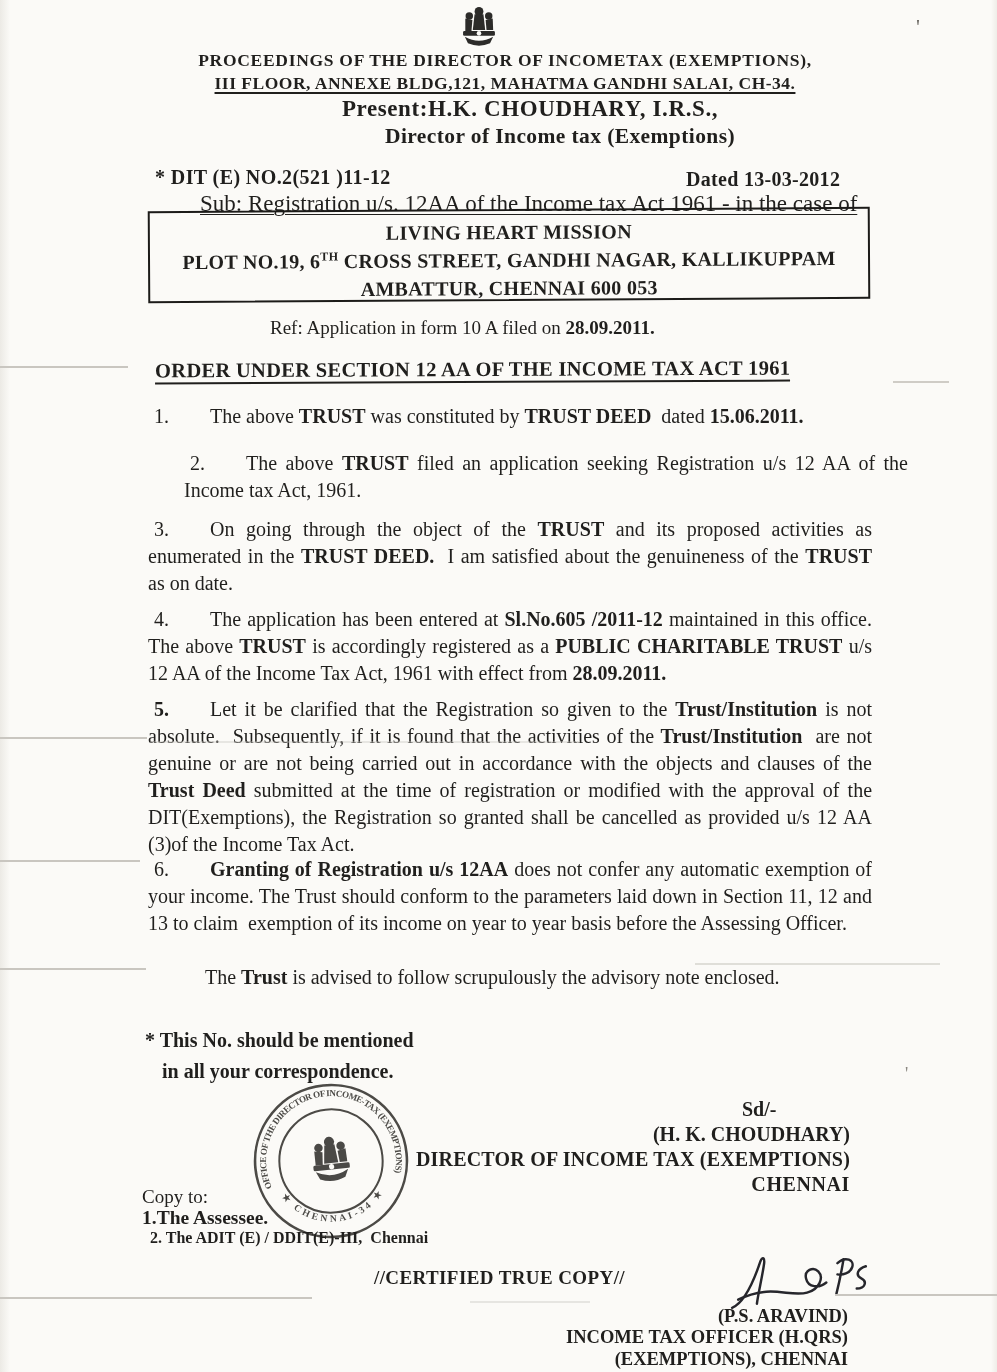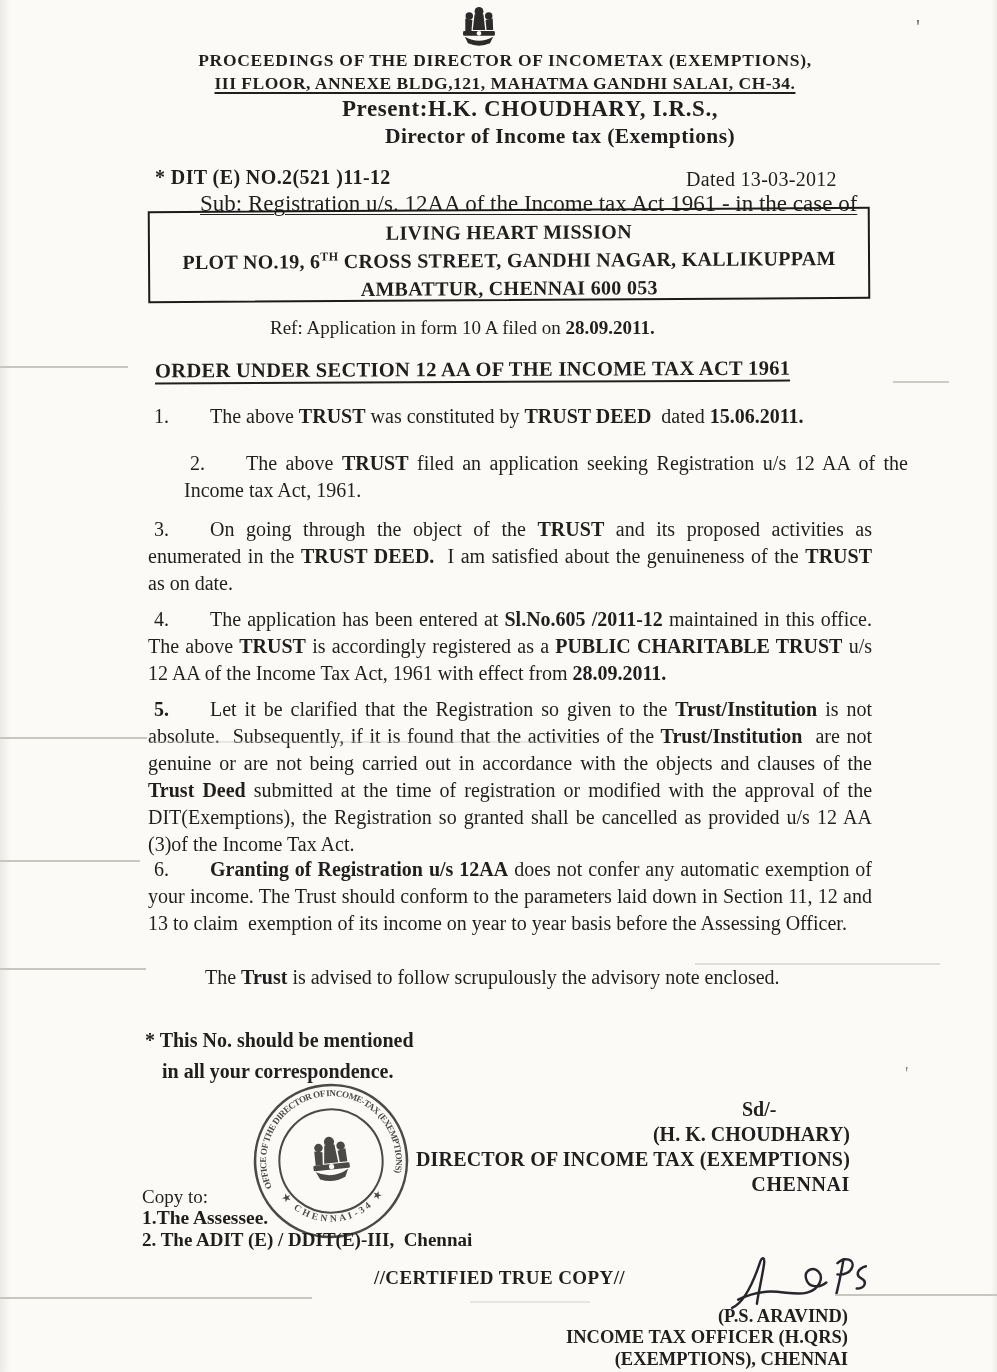--- a/index.html
+++ b/index.html
@@ -21,21 +21,21 @@
   .rt{text-align:right;}
 
   .hdr1{left:150px;top:50px;width:710px;font-size:17.5px;font-weight:bold;letter-spacing:.7px;}
   .hdr2{left:150px;top:73px;width:710px;font-size:17.5px;font-weight:bold;letter-spacing:.5px;}
   .hdr2 span{text-decoration:underline;text-decoration-thickness:1.5px;text-underline-offset:3px;}
   .present{left:170px;top:96px;width:720px;font-size:23px;font-weight:bold;letter-spacing:.6px;}
   .present .nm{}
   .director{left:210px;top:124px;width:700px;font-size:21.5px;font-weight:bold;letter-spacing:.4px;}
 
   .fileno{left:155px;top:166px;font-size:20px;font-weight:bold;letter-spacing:.4px;}
-  .dated{left:686px;top:168px;font-size:20px;font-weight:normal;letter-spacing:.3px;}
+  .dated{left:686px;top:168px;font-size:20px;font-weight:bold;letter-spacing:.3px;}
   .subject{left:200px;top:191px;font-size:23px;}
   .subject span{text-decoration:underline;text-decoration-thickness:1px;text-underline-offset:3px;}
 
   .assessee-box{
     left:148px;top:209px;width:722px;height:92px;
     border:2.5px solid #1c1b19;transform:rotate(-.35deg);
     font-size:20px;font-weight:bold;letter-spacing:.3px;line-height:28px;
     padding-top:7px;box-sizing:border-box;text-align:center;
   }
   .assessee-box sup{font-size:12px;vertical-align:super;line-height:0;}
@@ -56,21 +56,21 @@
 
   .stamp{left:250px;top:1080px;width:162px;height:162px;transform:rotate(-6deg);opacity:.92;}
 
   .sd{left:742px;top:1098px;font-size:20px;font-weight:bold;text-align:right;}
   .sig-name{left:400px;top:1123px;width:450px;font-size:20px;font-weight:bold;}
   .sig-title{left:400px;top:1148px;width:450px;font-size:20px;font-weight:bold;letter-spacing:.2px;}
   .sig-place{left:400px;top:1173px;width:450px;font-size:20px;font-weight:bold;letter-spacing:.6px;}
 
   .copy-label{left:142px;top:1186px;font-size:19px;}
   .copy-1{left:142px;top:1207px;font-size:19.5px;font-weight:bold;}
-  .copy-2{left:142px;top:1229px;font-size:19px;font-weight:bold;}
+  .copy-2{left:150px;top:1229px;font-size:16px;font-weight:bold;}
 
   .certified{left:374px;top:1267px;font-size:19px;font-weight:bold;letter-spacing:.4px;}
   .handsign{left:726px;top:1246px;width:152px;height:78px;}
   .off-name{left:500px;top:1306px;width:348px;font-size:18.5px;font-weight:bold;}
   .off-t1{left:500px;top:1327px;width:348px;font-size:18.5px;font-weight:bold;}
   .off-t2{left:500px;top:1349px;width:348px;font-size:18.5px;font-weight:bold;}
 
   
   .art{position:absolute;background:#c9c6c0;height:2px;pointer-events:none;}
   .a1{left:0;top:366px;width:128px;}

